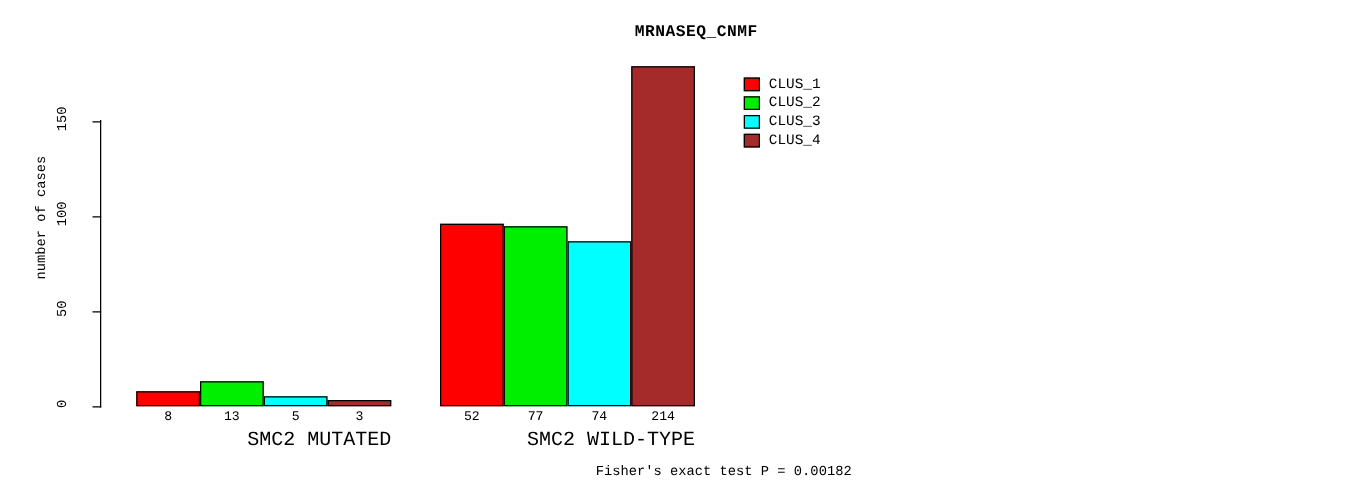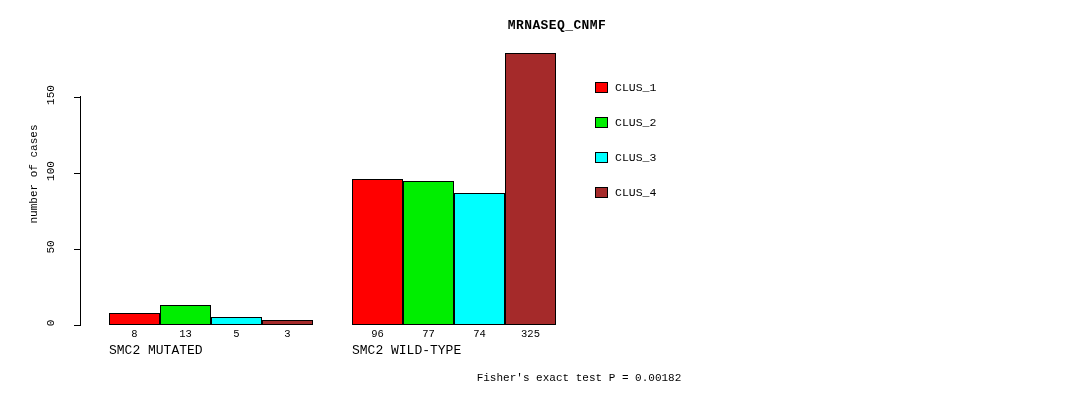--- a/index.html
+++ b/index.html
@@ -74,41 +74,40 @@
   }
   .bar-value {
     position: absolute;
     top: 328px;
     font-size: 10.5px;
     text-align: center;
   }
   .group-label {
     position: absolute;
     top: 343px;
-    font-size: 13px;
-    text-align: left;
+    font-size: 16px;
+    text-align: right;
     white-space: nowrap;
   }
   .footnote {
     position: absolute;
     top: 372px;
     font-size: 11px;
     text-align: center;
     white-space: nowrap;
   }
   .legend {
     position: absolute;
     left: 583px;
     top: 60px;
   }
   .legend-row {
     display: flex;
     align-items: center;
     height: 15px;
-    margin-top: 20px;
   }
   .legend-swatch {
     width: 13px;
     height: 11px;
     box-sizing: border-box;
     border: 1px solid #000000;
     margin-right: 7px;
   }
   .legend-label {
     font-size: 11.5px;
@@ -140,27 +139,27 @@
   <div id="bars-layer">
       <div class="bar" style="left: 97px; width: 51px; top: 312.84px; height: 12.16px; background: rgb(255, 0, 0);"></div>
       <div class="bar-value" style="left: 97px; width: 51px;">8</div>
       <div class="bar" style="left: 148px; width: 51px; top: 305.24px; height: 19.76px; background: rgb(0, 238, 0);"></div>
       <div class="bar-value" style="left: 148px; width: 51px;">13</div>
       <div class="bar" style="left: 199px; width: 51px; top: 317.4px; height: 7.6px; background: rgb(0, 255, 255);"></div>
       <div class="bar-value" style="left: 199px; width: 51px;">5</div>
       <div class="bar" style="left: 250px; width: 51px; top: 320.44px; height: 4.56px; background: rgb(165, 42, 42);"></div>
       <div class="bar-value" style="left: 250px; width: 51px;">3</div>
       <div class="bar" style="left: 340px; width: 51px; top: 179.08px; height: 145.92px; background: rgb(255, 0, 0);"></div>
-      <div class="bar-value" style="left: 340px; width: 51px;">96</div>
+      <div class="bar-value" style="left: 340px; width: 51px;">52</div>
       <div class="bar" style="left: 391px; width: 51px; top: 180.6px; height: 144.4px; background: rgb(0, 238, 0);"></div>
       <div class="bar-value" style="left: 391px; width: 51px;">77</div>
       <div class="bar" style="left: 442px; width: 51px; top: 192.76px; height: 132.24px; background: rgb(0, 255, 255);"></div>
       <div class="bar-value" style="left: 442px; width: 51px;">74</div>
       <div class="bar" style="left: 493px; width: 51px; top: 52.92px; height: 272.08px; background: rgb(165, 42, 42);"></div>
-      <div class="bar-value" style="left: 493px; width: 51px;">325</div>
+      <div class="bar-value" style="left: 493px; width: 51px;">214</div>
     </div>
 
   <div id="group-labels">
       <div class="group-label" style="left: 97px; width: 204px;">SMC2 MUTATED</div>
       <div class="group-label" style="left: 340px; width: 204px;">SMC2 WILD-TYPE</div>
     </div>
 
   <div class="footnote" id="footnote" style="left: 0px; width: 1134px;">Fisher's exact test P = 0.00182</div>
 
   <div class="legend" id="legend">

